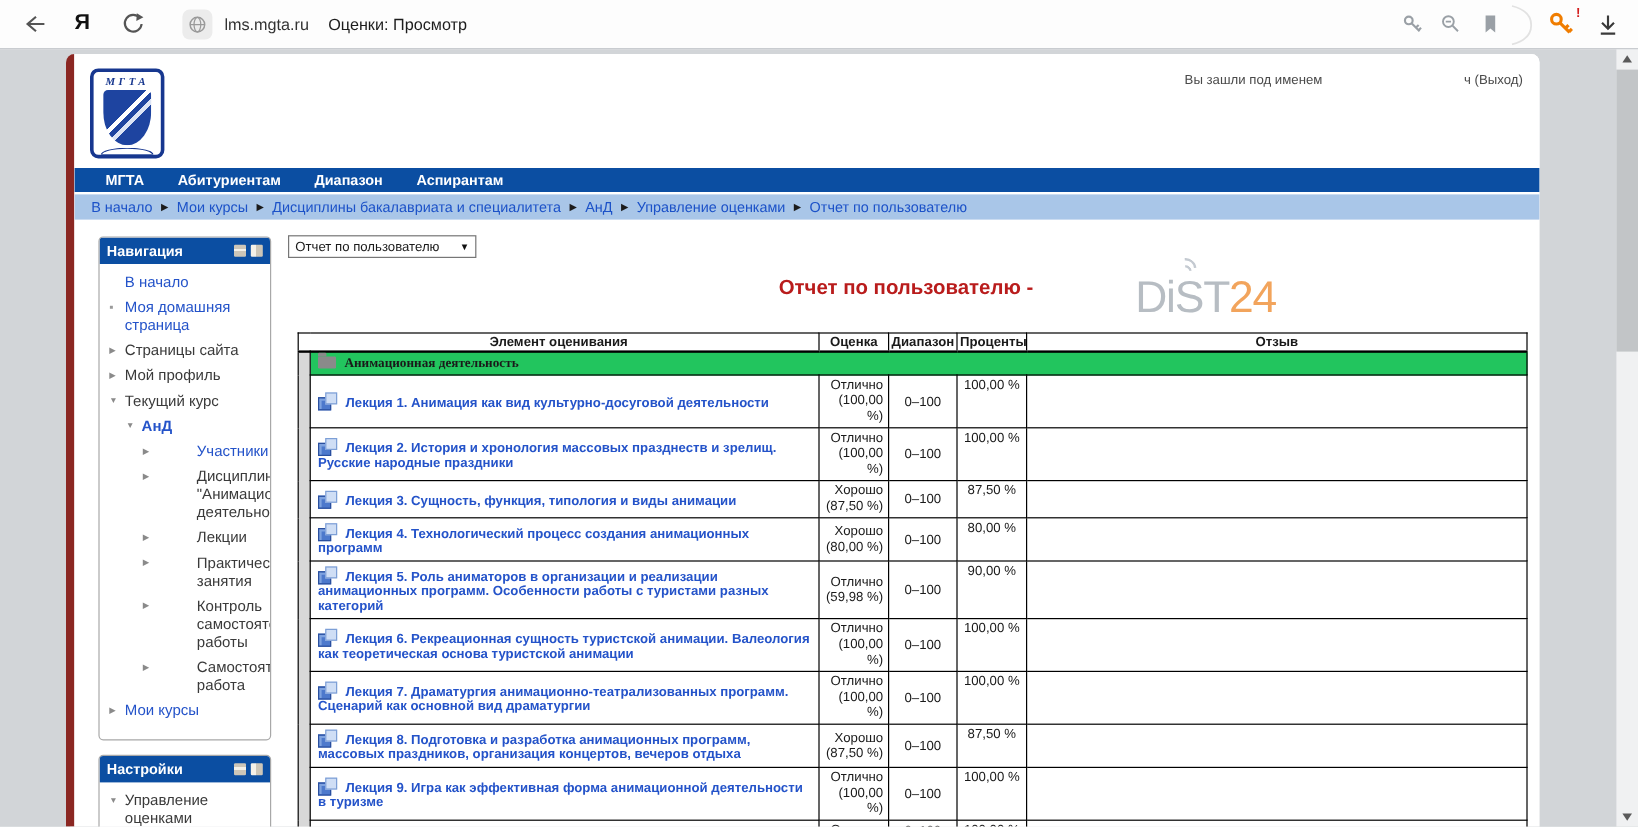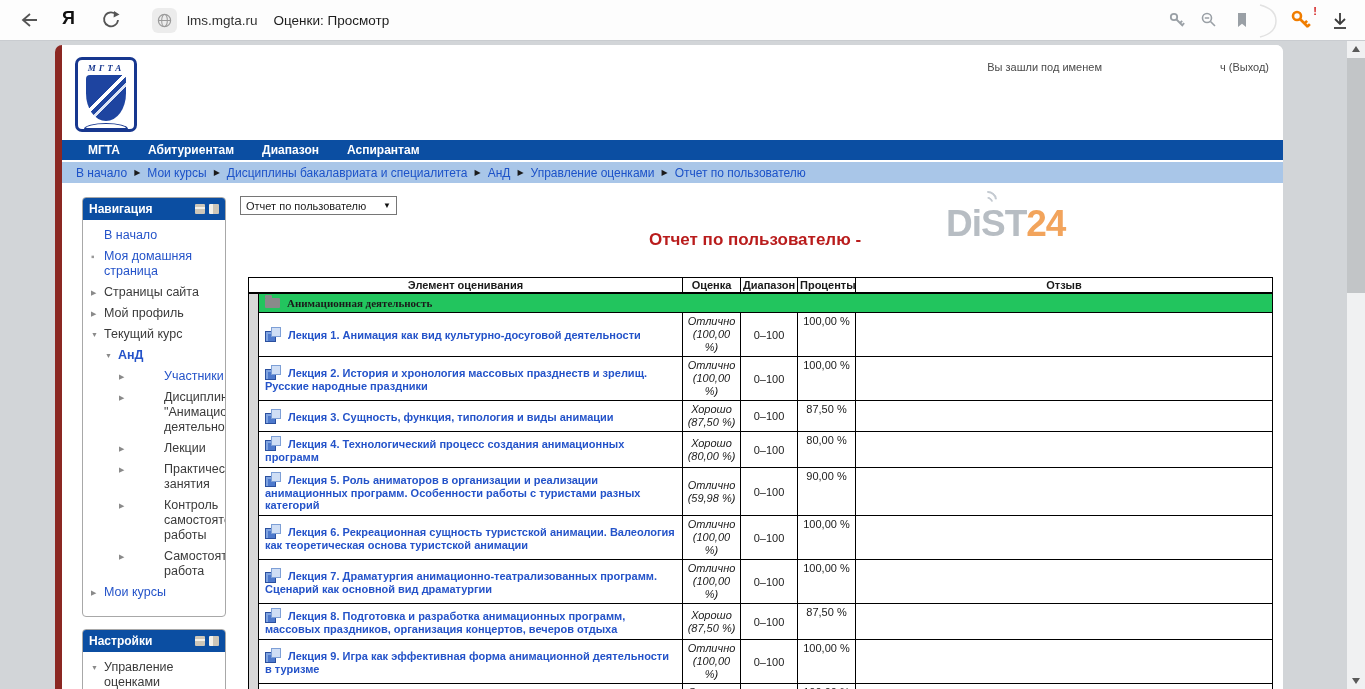--- a/index.html
+++ b/index.html
@@ -82,40 +82,40 @@
   .nav-item.link .nav-label { color:#2453c9; }
   .nav-item.bold .nav-label { font-weight:bold; }
 
   
   .main { position:absolute; left:178px; top:146px; width:1032px; }
   .report-select { position:absolute; left:0; top:5px; width:157px; height:19px; border:1px solid #767676; background:#fff; font-size:11px; color:#1a1a1a; display:flex; align-items:center; padding:0 5px; cursor:pointer; }
   .report-select .sel-arrow { margin-left:auto; font-size:8px; color:#111; }
   .main-heading { position:absolute; left:110px; top:39px; width:810px; text-align:center; font-size:17px; font-weight:bold; color:#b91c1c; }
 
   
-  .wm { position:absolute; font-size:37px; font-weight:bold; letter-spacing:-1px; white-space:nowrap; pointer-events:none; }
+  .wm { position:absolute; font-size:37px; font-weight:normal; letter-spacing:-1px; white-space:nowrap; pointer-events:none;margin-top:24px; }
   .wm .wm-gray { color:#b7bdc3; }
   .wm .wm-orange { color:#f2a45c; }
   .wm .wifi { position:absolute; left:31px; top:-12px; width:18px; height:14px; }
   .wm .wifi i { position:absolute; border:2px solid #c4cad1; border-radius:50%; border-color:#c4cad1 transparent transparent transparent; transform:rotate(40deg); }
   .wm .wifi i.a1 { width:10px; height:10px; left:6px; top:6px; }
   .wm .wifi i.a2 { width:18px; height:18px; left:2px; top:0; }
   .wm1 { left:706px; top:12px; }
   .wm2 { left:598px; top:258px; opacity:0.40; }
 
   
   .grade-table { position:absolute; left:8px; top:86px; width:1024px; border-collapse:collapse; table-layout:fixed; font-size:11px; color:#1a1a1a; background:#fff; }
   .grade-table th, .grade-table td { border:1px solid #000; padding:2px 4px; vertical-align:middle; }
   .grade-table thead th { font-weight:bold; text-align:center; padding:1px 2px; border-bottom:2px solid #000; background:#fff; }
   .grade-table td.indent { background:#d8d8d8; padding:0; }
   .grade-table tr.cat-row td.cat-cell { background:#22c55e; font-weight:bold; padding:3px 6px;font-family:Liberation Serif, serif; }
   .grade-table td.item-cell { text-align:left; padding:4px 6px; }
   .grade-table .item-link { color:#2453c9; font-weight:bold; text-decoration:none; cursor:pointer; }
   .grade-table td.c { text-align:center; }
-  .grade-table .grade-line { line-height:13px; text-align:center;font-style:italic; }
+  .grade-table .grade-line { line-height:13px; text-align:right; }
 
   
   .mod-icon { position:relative; width:17px; height:15px; display:inline-block; vertical-align:-3px; margin-right:6px; }
   tr.icon-lesson .mod-icon::before { content:""; position:absolute; left:0; bottom:0; width:9px; height:9px; background:#4d79cc; border:1px solid #2a4f9e; box-shadow: inset 0 2px 0 #7fa3e0, inset 2px 0 0 #7fa3e0; }
   tr.icon-lesson .mod-icon::after { content:""; position:absolute; right:1px; top:0; width:8px; height:8px; background:#cfdef5; border:1px solid #7d9fd6; }
   .folder-icon { position:relative; width:15px; height:10px; background:#8a8a8a; border-radius:1px; display:inline-block; vertical-align:-1px; margin-right:7px; }
   .folder-icon::before { content:""; position:absolute; top:-3px; left:0; width:7px; height:3px; background:#8a8a8a; border-radius:1px 1px 0 0; }
 
   svg { display:block; }
 </style>

